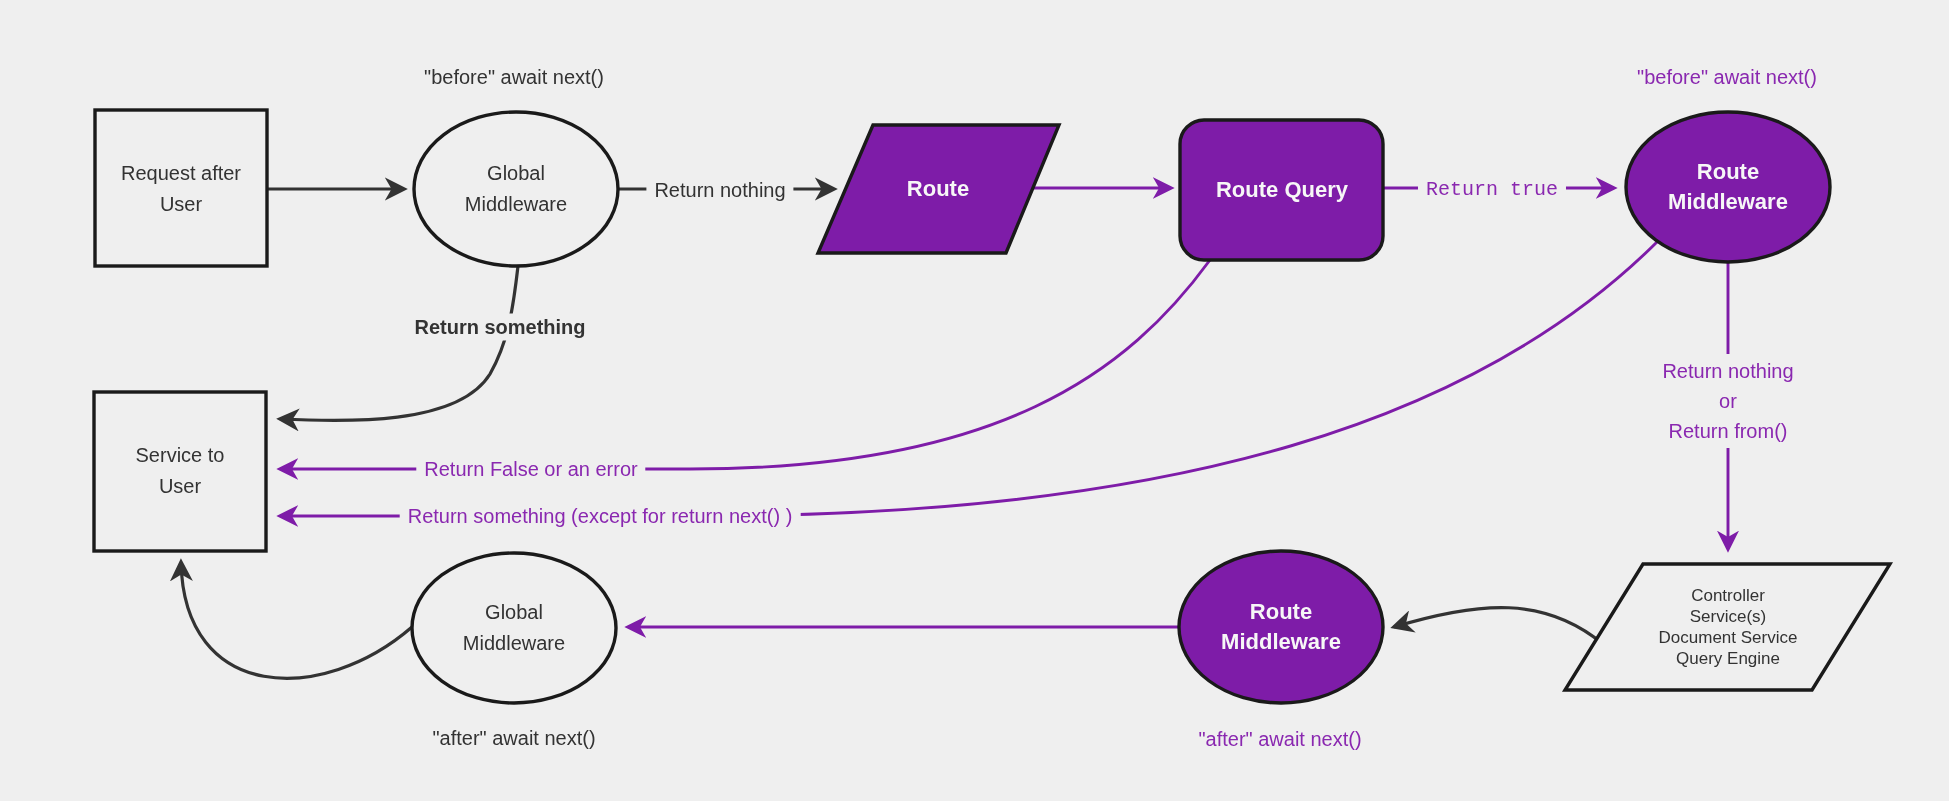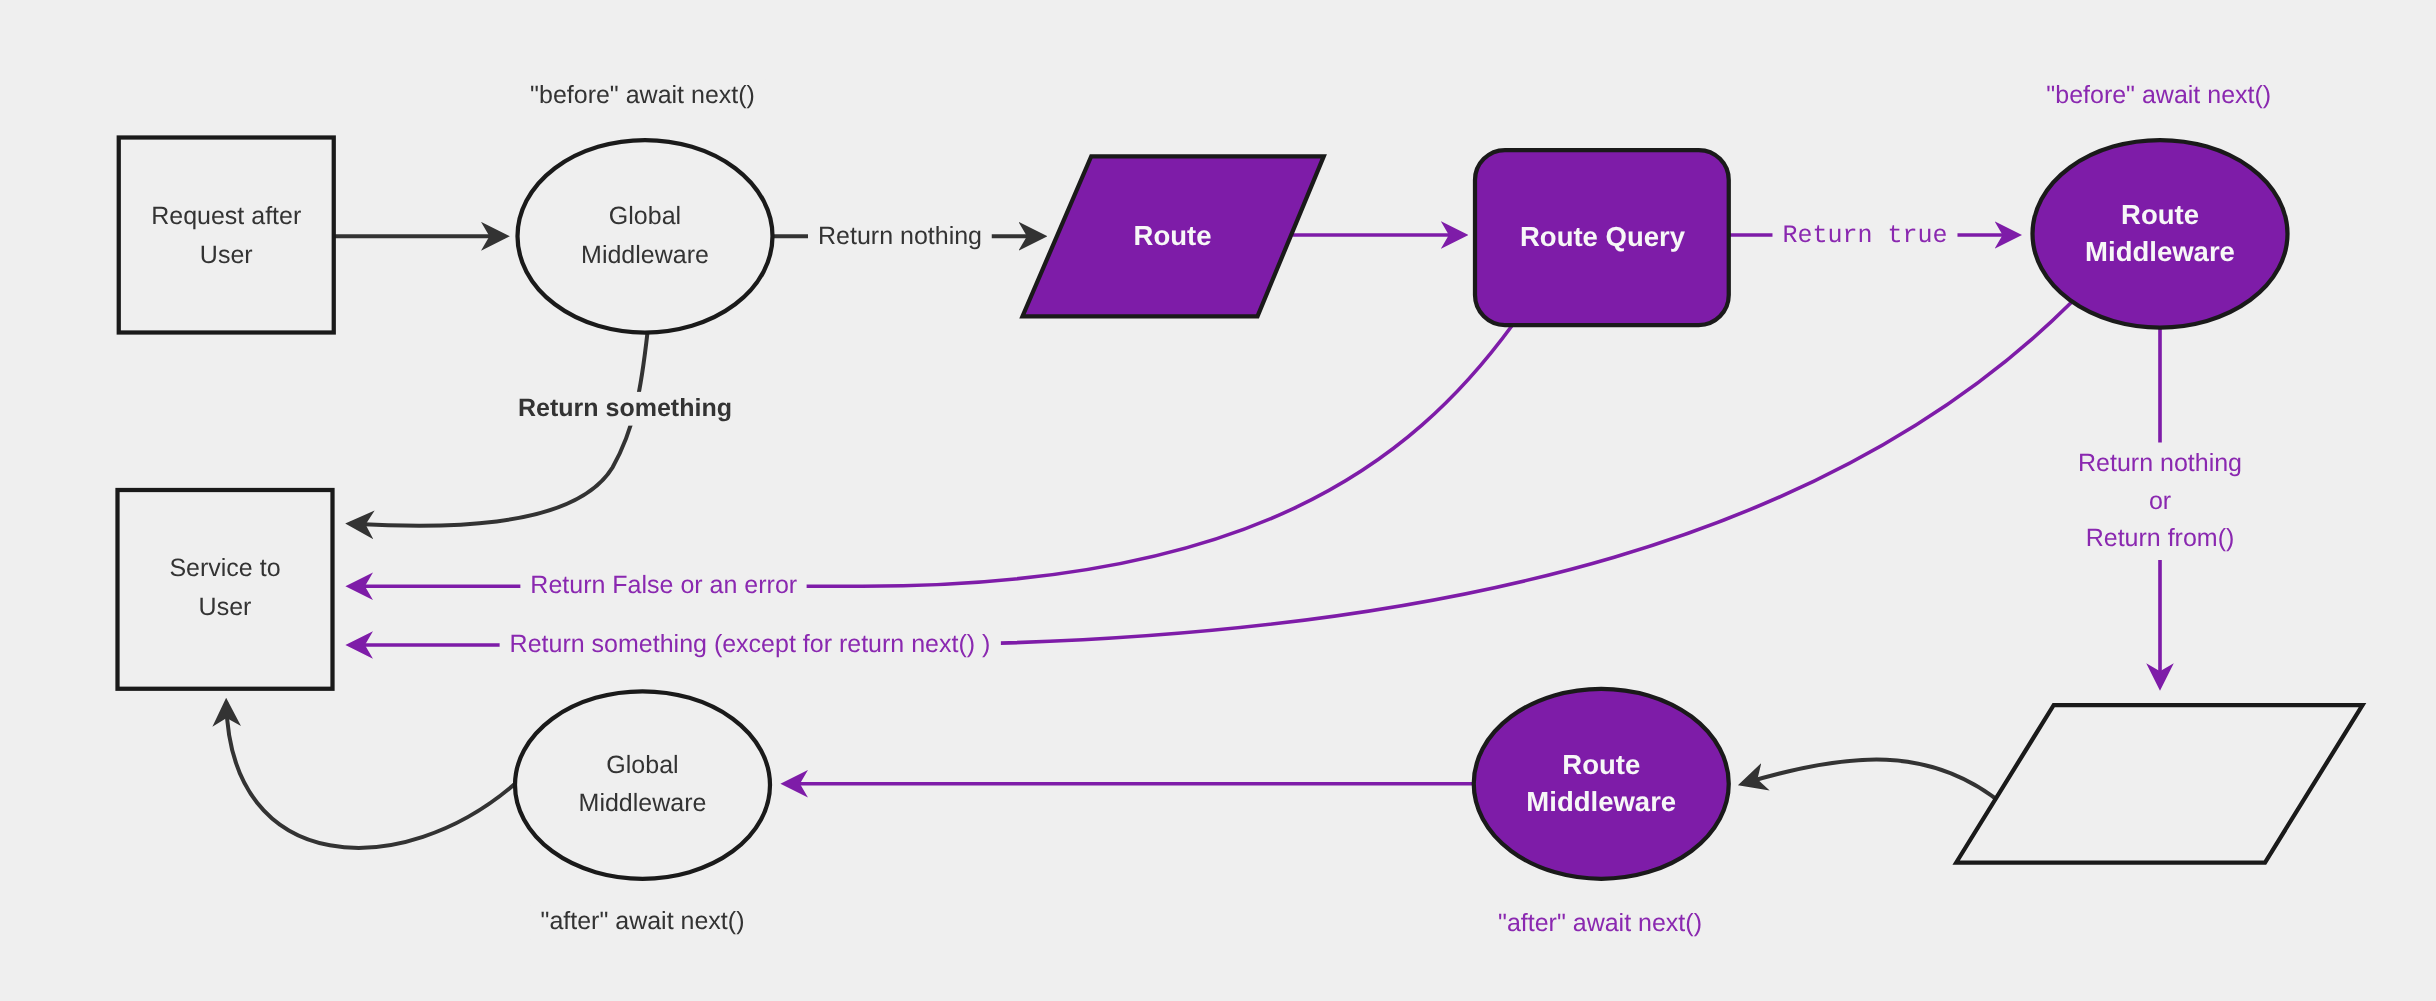--- a/index.html
+++ b/index.html
@@ -106,20 +106,26 @@
 
   <div class="lbl node-lbl-white" style="left:938px; top:189px;">Route</div>
 
   <div class="lbl node-lbl-white" style="left:1282px; top:190px;">Route Query</div>
 
   <div class="lbl node-lbl-white" style="left:1728px; top:187px;">
     <div>Route</div>
     <div>Middleware</div>
   </div>
 
+  <div class="lbl node-lbl-small" style="left:1728px; top:627px;">
+    <div>Controller</div>
+    <div>Service(s)</div>
+    <div>Document Service</div>
+    <div>Query Engine</div>
+  </div>
 
   <div class="lbl node-lbl-white" style="left:1281px; top:627px;">
     <div>Route</div>
     <div>Middleware</div>
   </div>
 
   <div class="lbl node-lbl" style="left:514px; top:628px;">
     <div>Global</div>
     <div>Middleware</div>
   </div>

